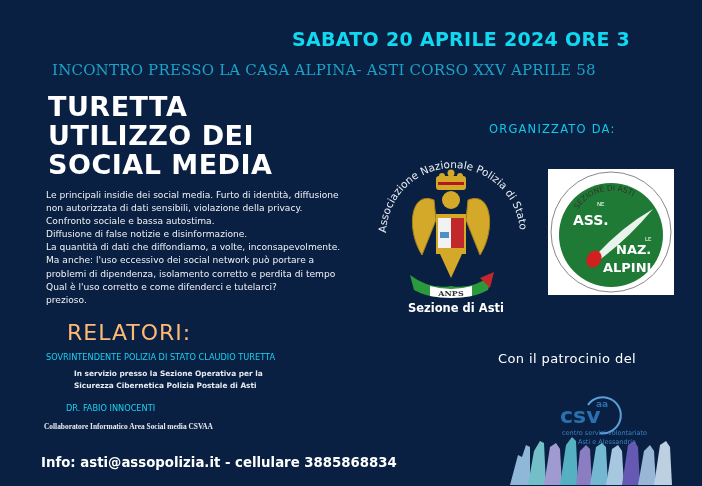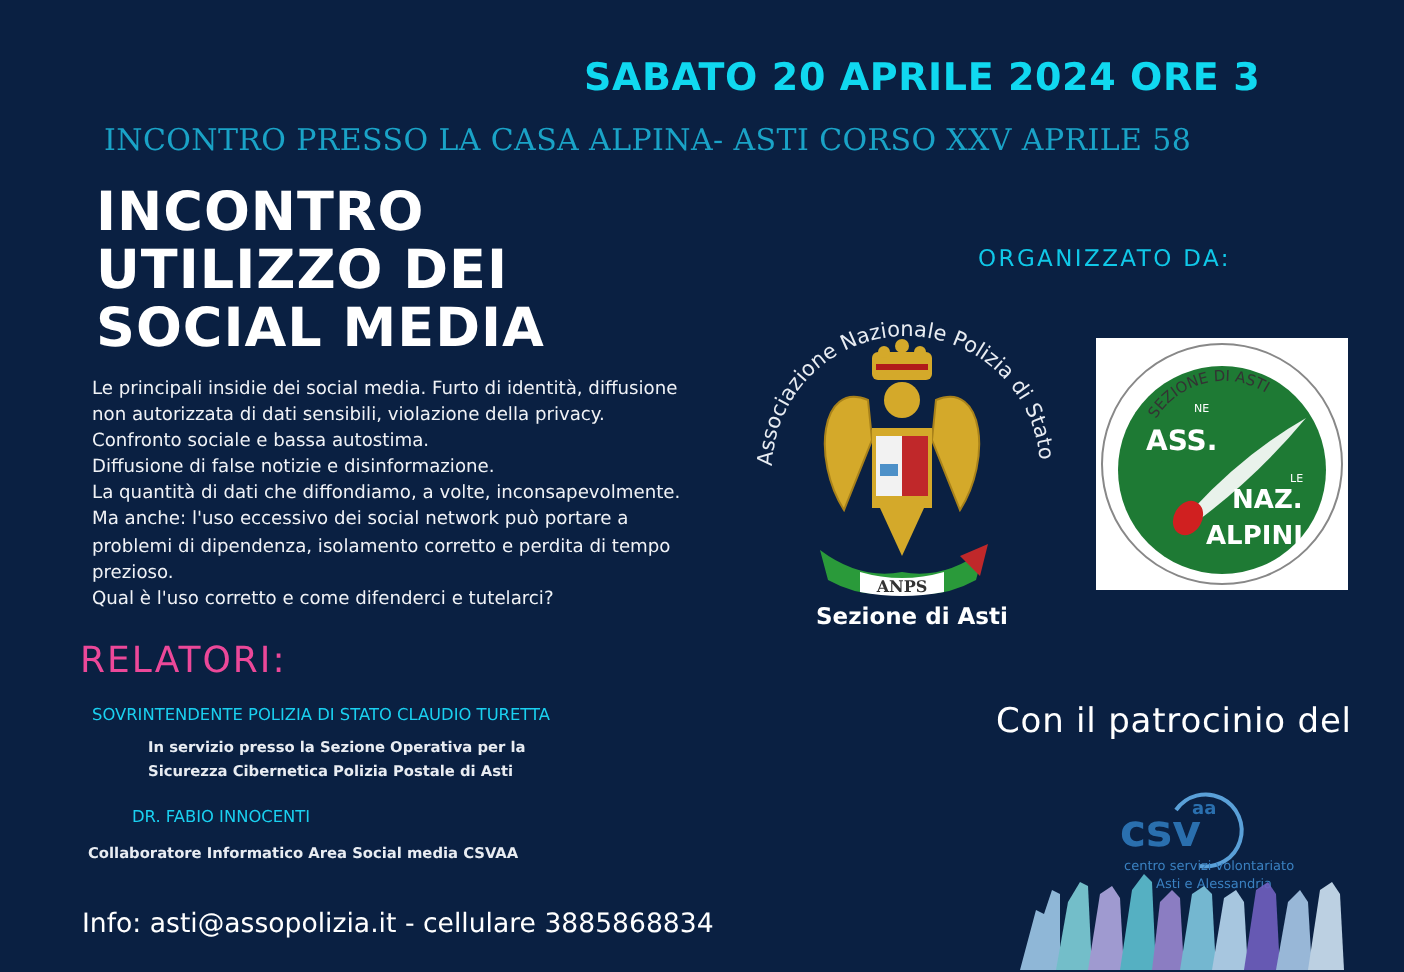--- a/index.html
+++ b/index.html
@@ -27,88 +27,88 @@
       font-size: 27px; line-height: 29px; color: #ffffff; letter-spacing: 0.5px;
     }
     .title div { white-space: nowrap; }
     .desc {
       left: 46px; top: 189px; width: 305px;
       font-family: "DejaVu Sans", sans-serif; font-size: 9.1px;
       line-height: 13.1px; color: #f0f2f6;
     }
     .desc div { white-space: nowrap; }
     .relatori {
-      left: 40px; top: 320px;
-      font-size: 18px; letter-spacing: 1px; color: #ec4899; white-space: nowrap;
+      left: 67px; top: 320px;
+      font-size: 22px; letter-spacing: 1px; color: #fdba74; white-space: nowrap;
     }
     .speaker-name {
       font-family: "DejaVu Sans", sans-serif; font-weight: normal;
       font-size: 8.2px; color: #1ad0f0; white-space: nowrap;
     }
     .speaker-role {
       font-family: "DejaVu Sans", sans-serif; font-weight: bold;
       font-size: 7.4px; line-height: 11.5px; color: #e8ecf2; white-space: nowrap;
     }
     .info {
       left: 41px; top: 455px;
-      font-family: "DejaVu Sans", sans-serif; font-weight: normal;
+      font-family: "DejaVu Sans", sans-serif; font-weight: bold;
       font-size: 13.3px; color: #ffffff; white-space: nowrap;
     }
     .org-label {
       left: 489px; top: 122px;
       font-size: 11.5px; letter-spacing: 1.2px; color: #10c8e8; white-space: nowrap;
     }
     .anps { left: 370px; top: 140px; width: 160px; height: 180px; }
     .anps-label {
       left: 408px; top: 301px; font-weight: bold; font-size: 11.5px;
       color: #ffffff; white-space: nowrap;
     }
     .ana-box {
       left: 548px; top: 169px; width: 126px; height: 126px;
       background: #ffffff;
     }
     .patrocinio {
-      left: 498px; top: 351px; font-size: 17px; color: #ffffff;
+      left: 498px; top: 351px; font-size: 13px; color: #ffffff;
       letter-spacing: 0.4px; white-space: nowrap;
     }
     .csv { left: 500px; top: 385px; width: 180px; height: 101px; }
   </style>
 </head>
 <body>
 
 <div class="abs date">SABATO 20 APRILE 2024 ORE 3</div>
 <div class="abs venue">INCONTRO PRESSO LA CASA ALPINA- ASTI CORSO XXV APRILE 58</div>
 
 <div class="abs title">
-  <div>INCONTRO</div>
+  <div>TURETTA</div>
   <div>UTILIZZO DEI</div>
   <div>SOCIAL MEDIA</div>
 </div>
 
 <div class="abs desc">
   <div>Le principali insidie dei social media. Furto di identità, diffusione</div>
   <div>non autorizzata di dati sensibili, violazione della privacy.</div>
   <div>Confronto sociale e bassa autostima.</div>
   <div>Diffusione di false notizie e disinformazione.</div>
   <div>La quantità di dati che diffondiamo, a volte, inconsapevolmente.</div>
   <div>Ma anche: l'uso eccessivo dei social network può portare a</div>
   <div>problemi di dipendenza, isolamento corretto e perdita di tempo</div>
+  <div>Qual è l'uso corretto e come difenderci e tutelarci?</div>
   <div>prezioso.</div>
-  <div>Qual è l'uso corretto e come difenderci e tutelarci?</div>
 </div>
 
 <div class="abs relatori">RELATORI:</div>
 
 <div class="abs speaker-name" style="left:46px; top:352px;">SOVRINTENDENTE POLIZIA DI STATO CLAUDIO TURETTA</div>
 <div class="abs speaker-role" style="left:46px; top:368px;margin-left:28px;">
   <div>In servizio presso la Sezione Operativa per la</div>
   <div>Sicurezza Cibernetica Polizia Postale di Asti</div>
 </div>
 <div class="abs speaker-name" style="left:50px; top:403px;margin-left:16px;">DR. FABIO INNOCENTI</div>
-<div class="abs speaker-role" style="left:44px; top:421px;">Collaboratore Informatico Area Social media CSVAA</div>
+<div class="abs speaker-role" style="left:44px; top:421px;font-family:Liberation Serif, serif;">Collaboratore Informatico Area Social media CSVAA</div>
 
 <div class="abs info">Info: asti@assopolizia.it - cellulare 3885868834</div>
 
 <div class="abs org-label">ORGANIZZATO DA:</div>
 
 <svg class="abs anps" viewBox="0 0 160 180">
   <defs>
     <path id="arcAnps" d="M 16 95 A 66 66 0 1 1 150 95"></path>
   </defs>
   <text font-family="DejaVu Sans, sans-serif" font-size="10.5" fill="#e8ecf2">

